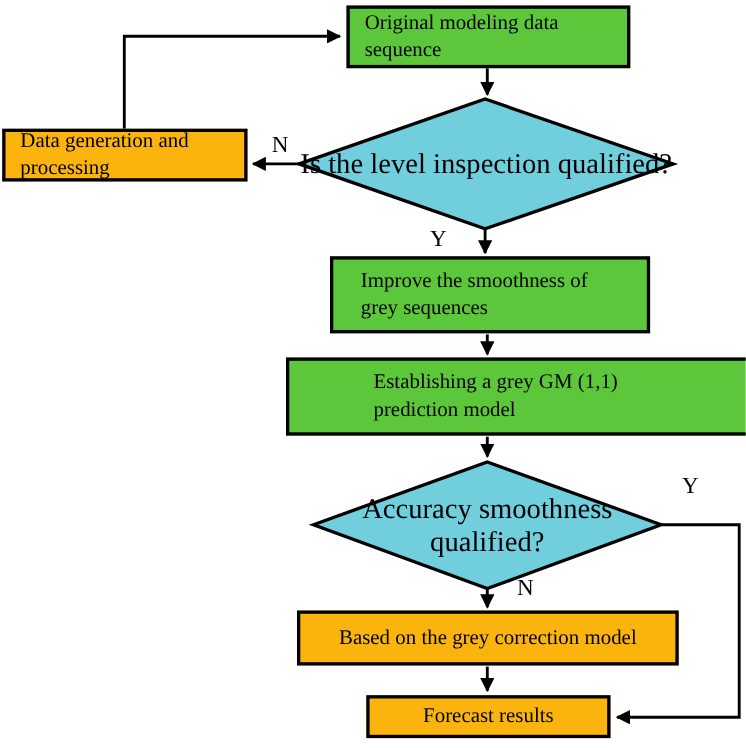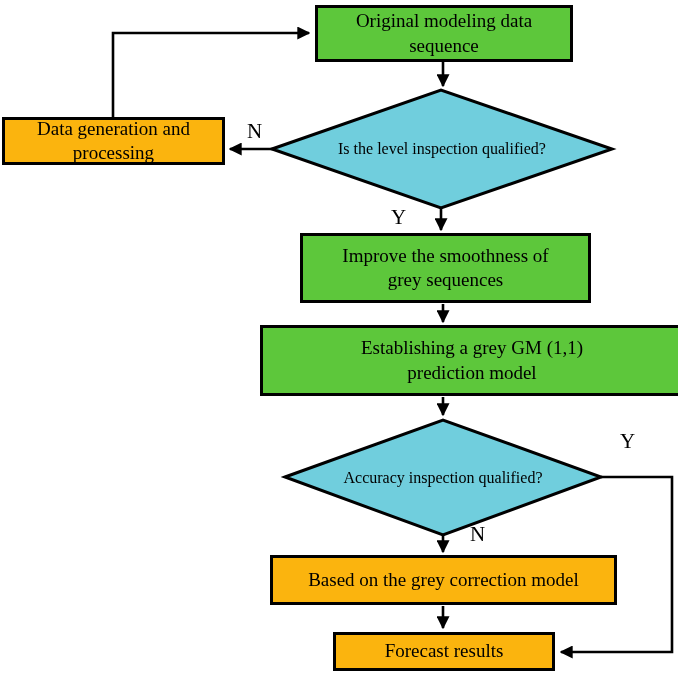--- a/index.html
+++ b/index.html
@@ -21,34 +21,33 @@
     left: 0;
     top: 0;
   }
   .node {
     position: absolute;
     box-sizing: border-box;
     border: 3px solid #000000;
     display: flex;
     align-items: center;
     justify-content: center;
-    text-align: center;
     font-size: 19px;
     line-height: 1.28;
   }
   .node .lbl {
     display: inline-block;
   }
   .dtext {
     position: absolute;
     display: flex;
     align-items: center;
     justify-content: center;
     text-align: center;
-    font-size: 16px;
+    font-size: 26px;
     pointer-events: none;
   }
   .elabel {
     position: absolute;
     font-size: 21px;
   }
 </style>
 </head>
 <body>
 
@@ -105,21 +104,21 @@
   <div class="node" style="left: 333px; top: 632px; width: 222px; height: 39px; background-color: rgb(251, 180, 14);">
     <span class="lbl">Forecast results</span>
   </div>
 
   <div class="node" style="left: 270px; top: 555px; width: 347px; height: 50px; background-color: rgb(251, 180, 14);">
     <span class="lbl">Based on the grey correction model</span>
   </div>
 
   <div class="dtext" style="left:272px; top:90px; width:340px; height:118px;">Is the level inspection qualified?</div>
 
-  <div class="dtext" style="left:285px; top:420px; width:316px; height:115px;">Accuracy inspection qualified?</div>
+  <div class="dtext" style="left:285px; top:420px; width:316px; height:115px;">Accuracy smoothness qualified?</div>
 
   <div class="elabel" style="left:247px; top:119px;">N</div>
 
   <div class="elabel" style="left:391px; top:205px;">Y</div>
 
   <div class="elabel" style="left:620px; top:429px;">Y</div>
 
   <div class="elabel" style="left:470px; top:522px;">N</div>
 
 </div>

